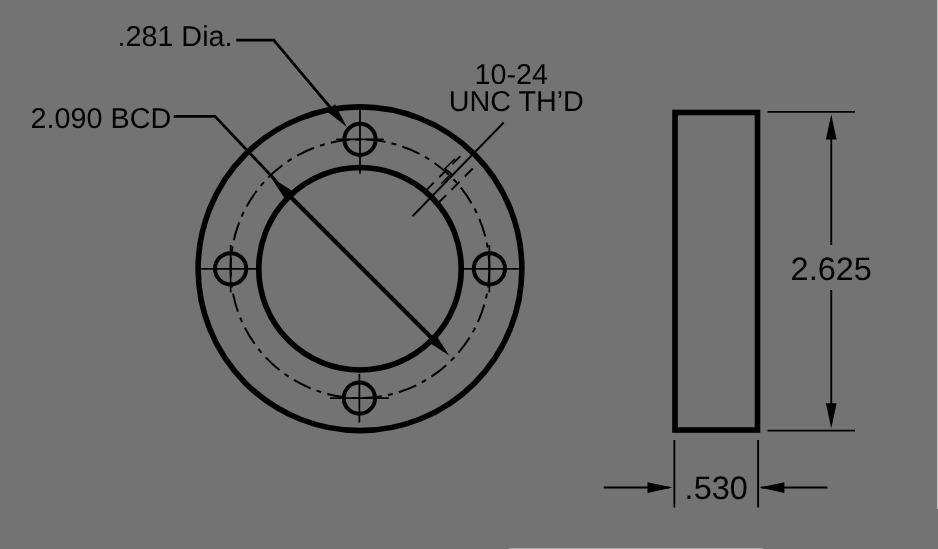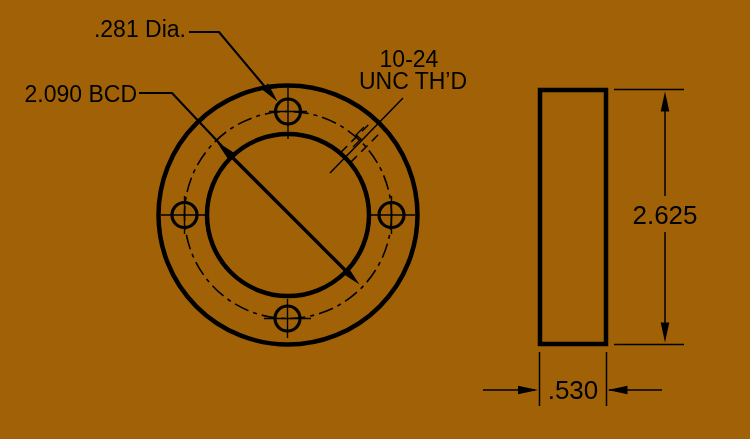--- a/index.html
+++ b/index.html
@@ -1,16 +1,16 @@
 <!DOCTYPE html>
 <html><head>
 <meta charset="utf-8">
 <style>
   html,body{margin:0;padding:0;background:#ffffff;}
-  #stage{position:relative;width:750px;height:439px;background:#a16207;overflow:hidden;
+  #stage{position:relative;width:750px;height:439px;background:#737373;overflow:hidden;
          font-family:"Liberation Sans", sans-serif;}
   svg{position:absolute;left:0;top:0;}
   .ln{stroke:#000000;fill:none;}
   .thick{stroke-width:4.5;}
   .med{stroke-width:3.2;}
   .leader{stroke-width:2.2;}
   .thin{stroke-width:1.5;}
   .hair{stroke-width:1.4;}
   .arrow{fill:#000000;stroke:none;}
   .lbl{fill:#000000;font-family:"Liberation Sans", sans-serif;font-size:23px;}

